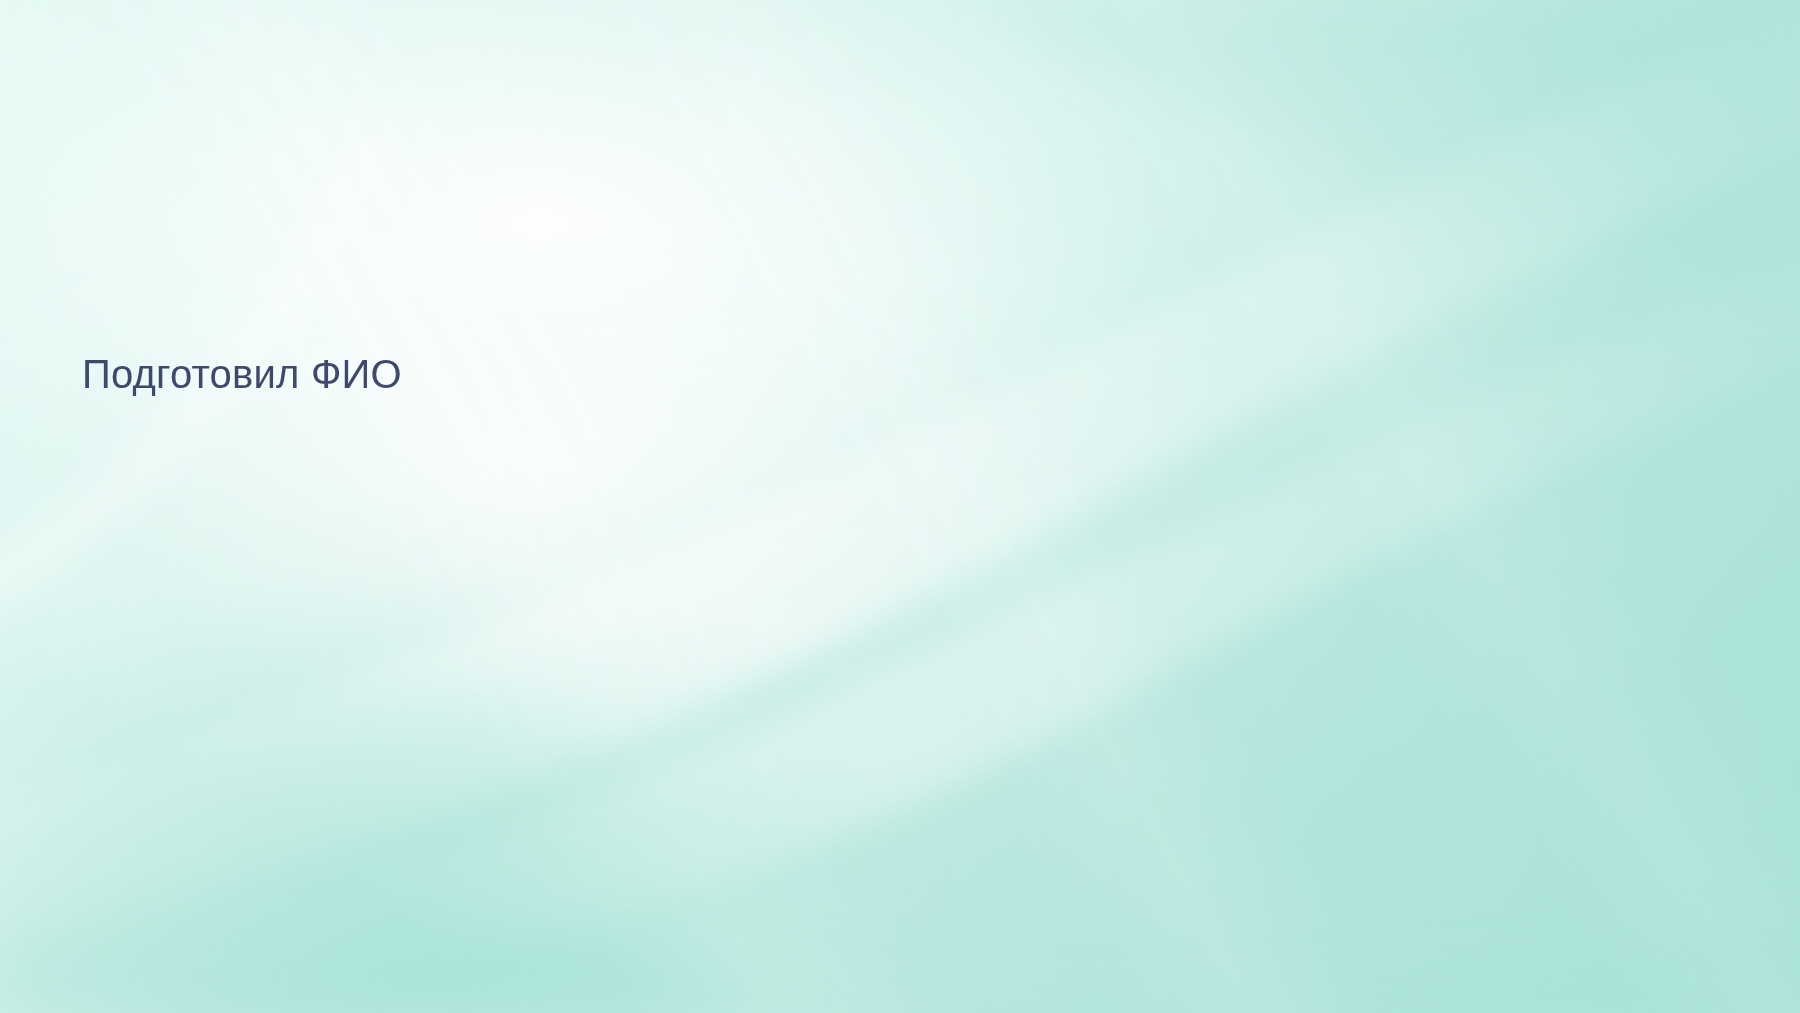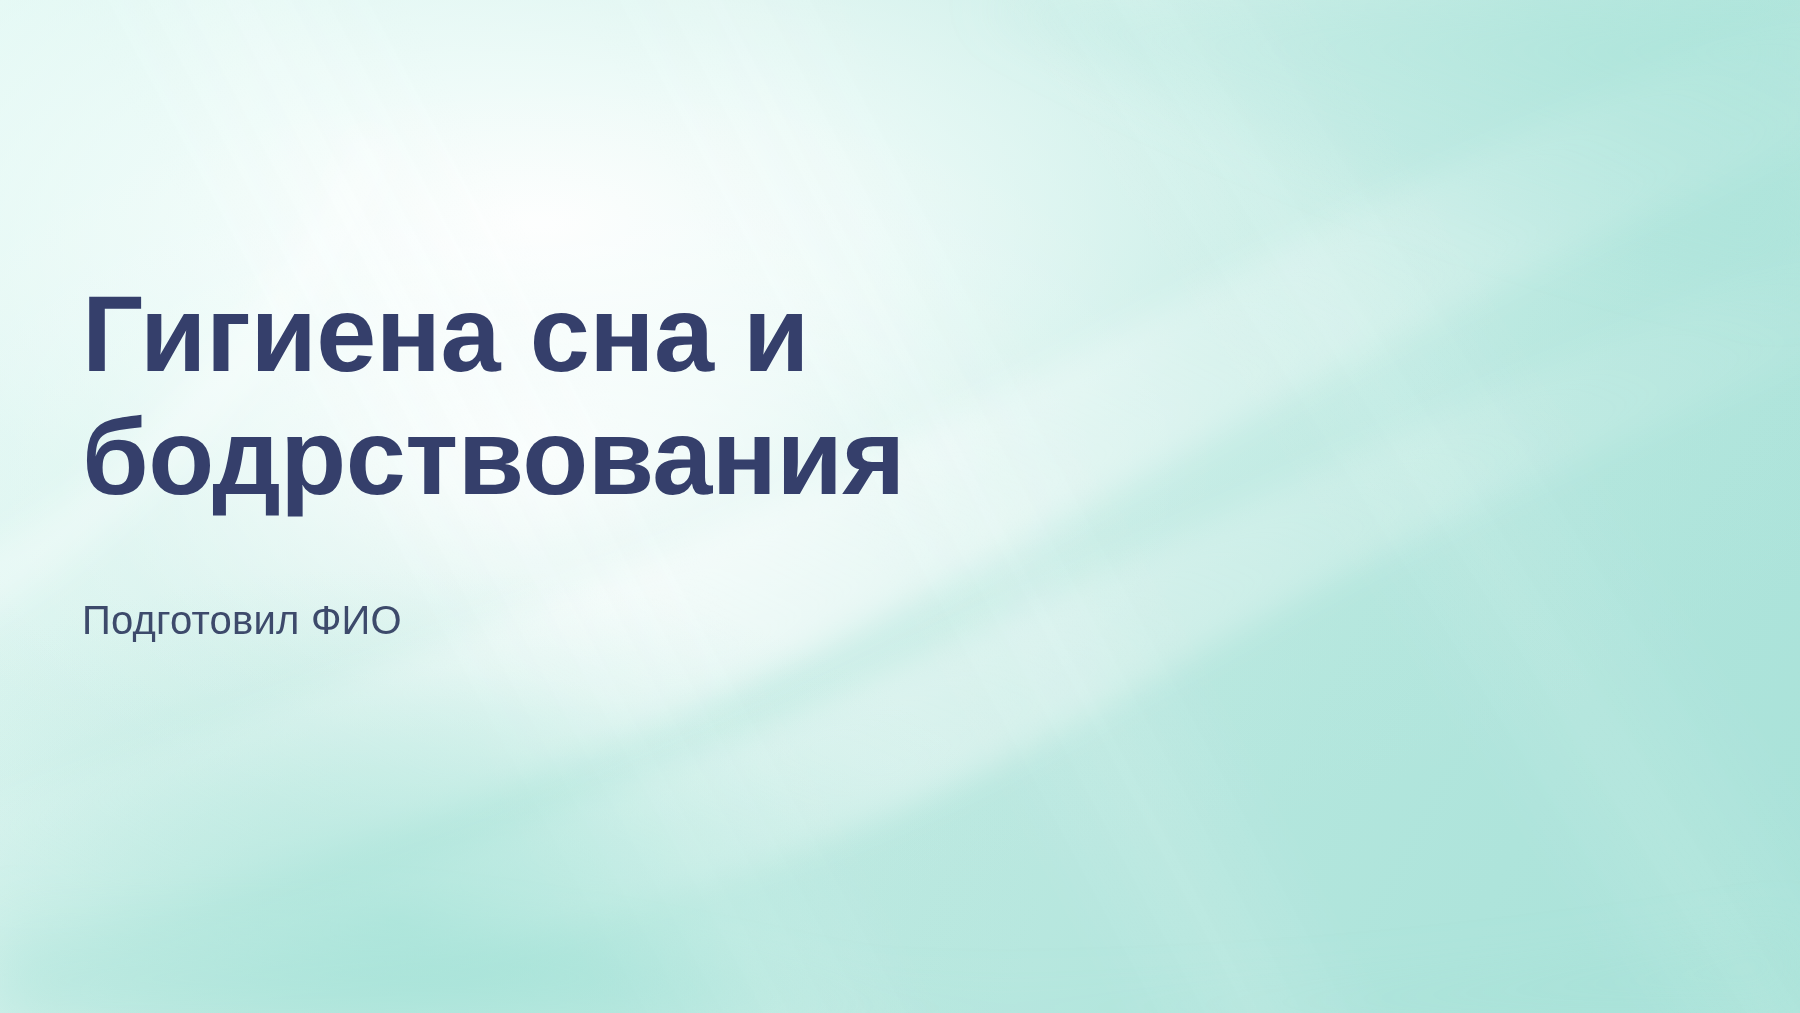--- a/index.html
+++ b/index.html
@@ -179,18 +179,16 @@
 
       <path d="M -40,560 C 60,520 160,430 240,330 C 300,255 340,190 360,130
                L 392,150 C 360,230 300,320 230,405 C 150,500 50,590 -40,630 Z" fill="#ffffff" fill-opacity="0.30" filter="url(#soft)"></path>
     </svg>
   </div>
 
   <div class="streaks"></div>
   <div class="corner-wash"></div>
 
   <div class="content">
-    <h1 class="slide-title">Гигиена сна и
-бодрствования</h1>
     <p class="slide-subtitle">Подготовил ФИО</p>
   </div>
 
 </div>
 
 </body></html>

